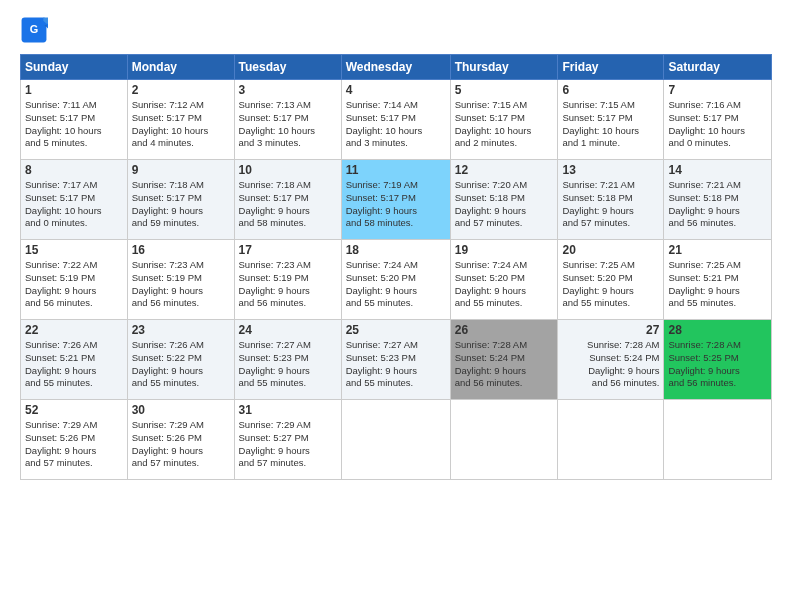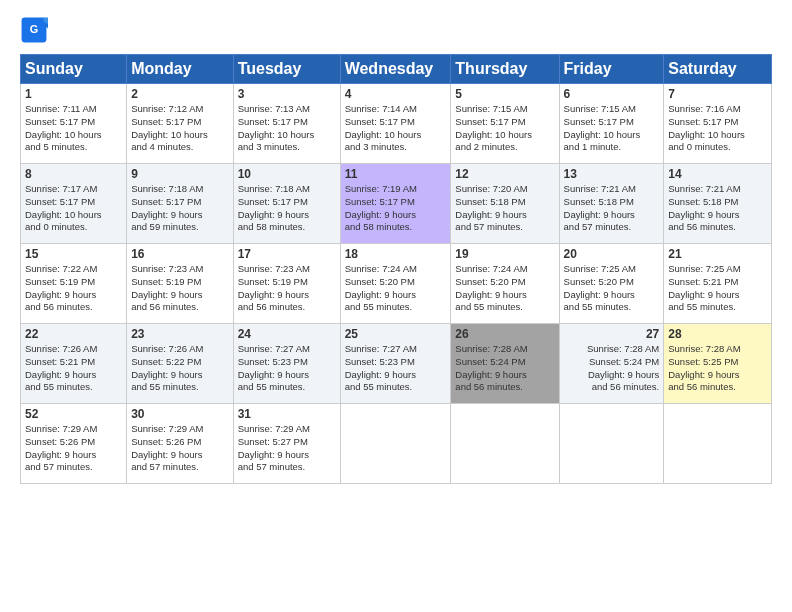--- a/index.html
+++ b/index.html
@@ -51,21 +51,21 @@
       color: #555;
     }
     .calendar {
       width: 100%;
       border-collapse: collapse;
       font-size: 10px;
     }
     .calendar th {
       background: #2563b0;
       color: #fff;
-      font-size: 16px;
+      font-size: 12px;
       font-weight: bold;
       padding: 5px 4px;
       text-align: left;
       border: 1px solid #4a7dc7;
     }
     .calendar td {
       border: 1px solid #ccc;
       vertical-align: top;
       padding: 3px 4px;
       height: 80px;
@@ -195,21 +195,21 @@
 Daylight: 9 hours
 and 59 minutes.</div>
           </td>
           <td style="background: rgb(240, 244, 248);">
             <span class="day-num">10</span>
             <div class="day-info" style="white-space: pre-line;">Sunrise: 7:18 AM
 Sunset: 5:17 PM
 Daylight: 9 hours
 and 58 minutes.</div>
           </td>
-          <td style="background: #c4b5fd;">
+          <td style="background: #7dd3fc;">
             <span class="day-num">11</span>
             <div class="day-info" style="white-space: pre-line;">Sunrise: 7:19 AM
 Sunset: 5:17 PM
 Daylight: 9 hours
 and 58 minutes.</div>
           </td>
           <td style="background: rgb(240, 244, 248);">
             <span class="day-num">12</span>
             <div class="day-info" style="white-space: pre-line;">Sunrise: 7:20 AM
 Sunset: 5:18 PM
@@ -318,21 +318,21 @@
 Daylight: 9 hours
 and 56 minutes.</div>
           </td>
           <td style="background: rgb(240, 244, 248); text-align: right;">
             <span class="day-num">27</span>
             <div class="day-info" style="white-space: pre-line;">Sunrise: 7:28 AM
 Sunset: 5:24 PM
 Daylight: 9 hours
 and 56 minutes.</div>
           </td>
-          <td style="background: #fef9c3;">
+          <td style="background: #22c55e;">
             <span class="day-num">28</span>
             <div class="day-info" style="white-space: pre-line;">Sunrise: 7:28 AM
 Sunset: 5:25 PM
 Daylight: 9 hours
 and 56 minutes.</div>
           </td>
         </tr>
         <tr>
           <td>
             <span class="day-num">52</span>

